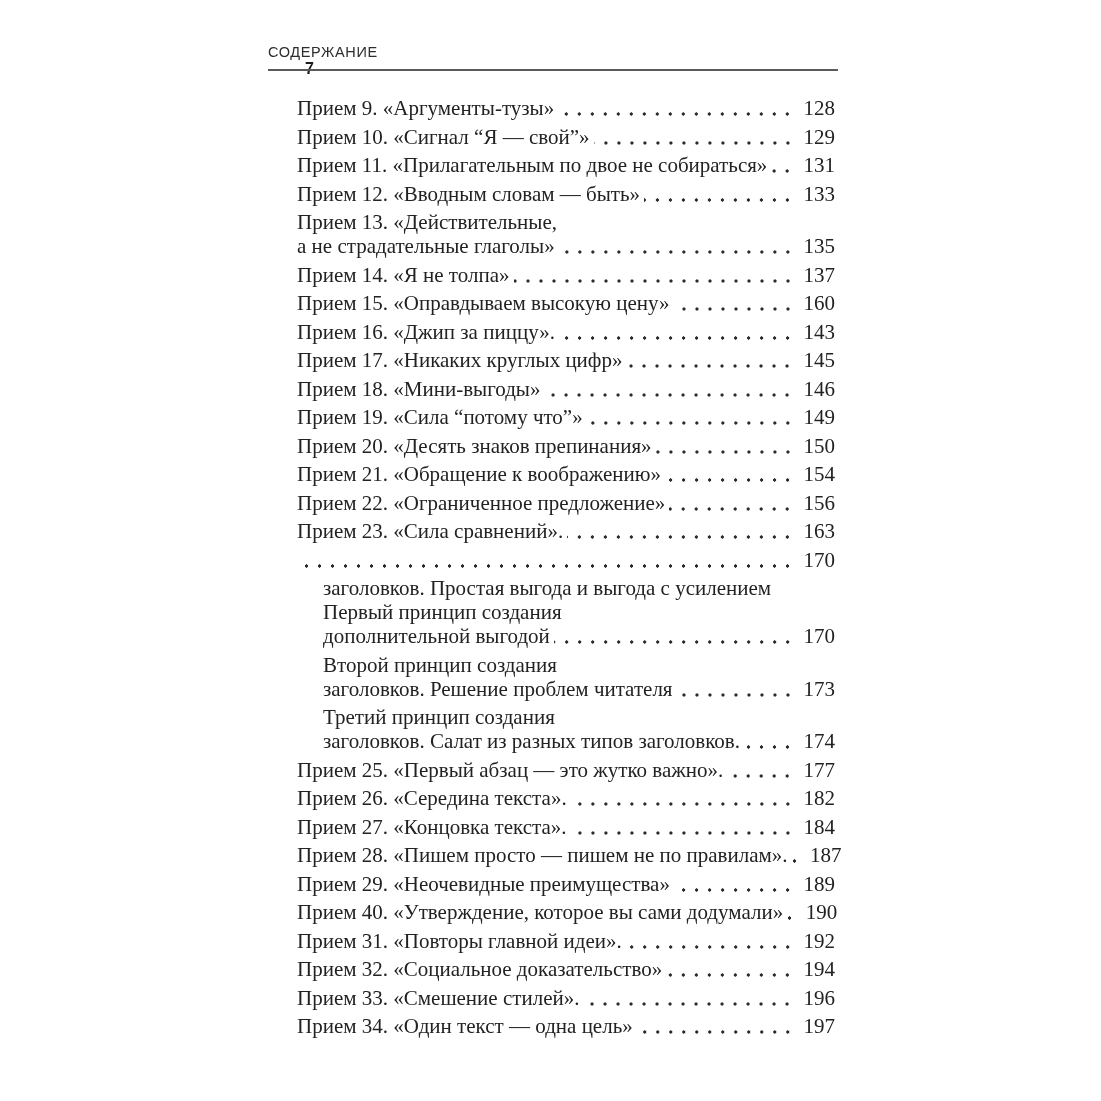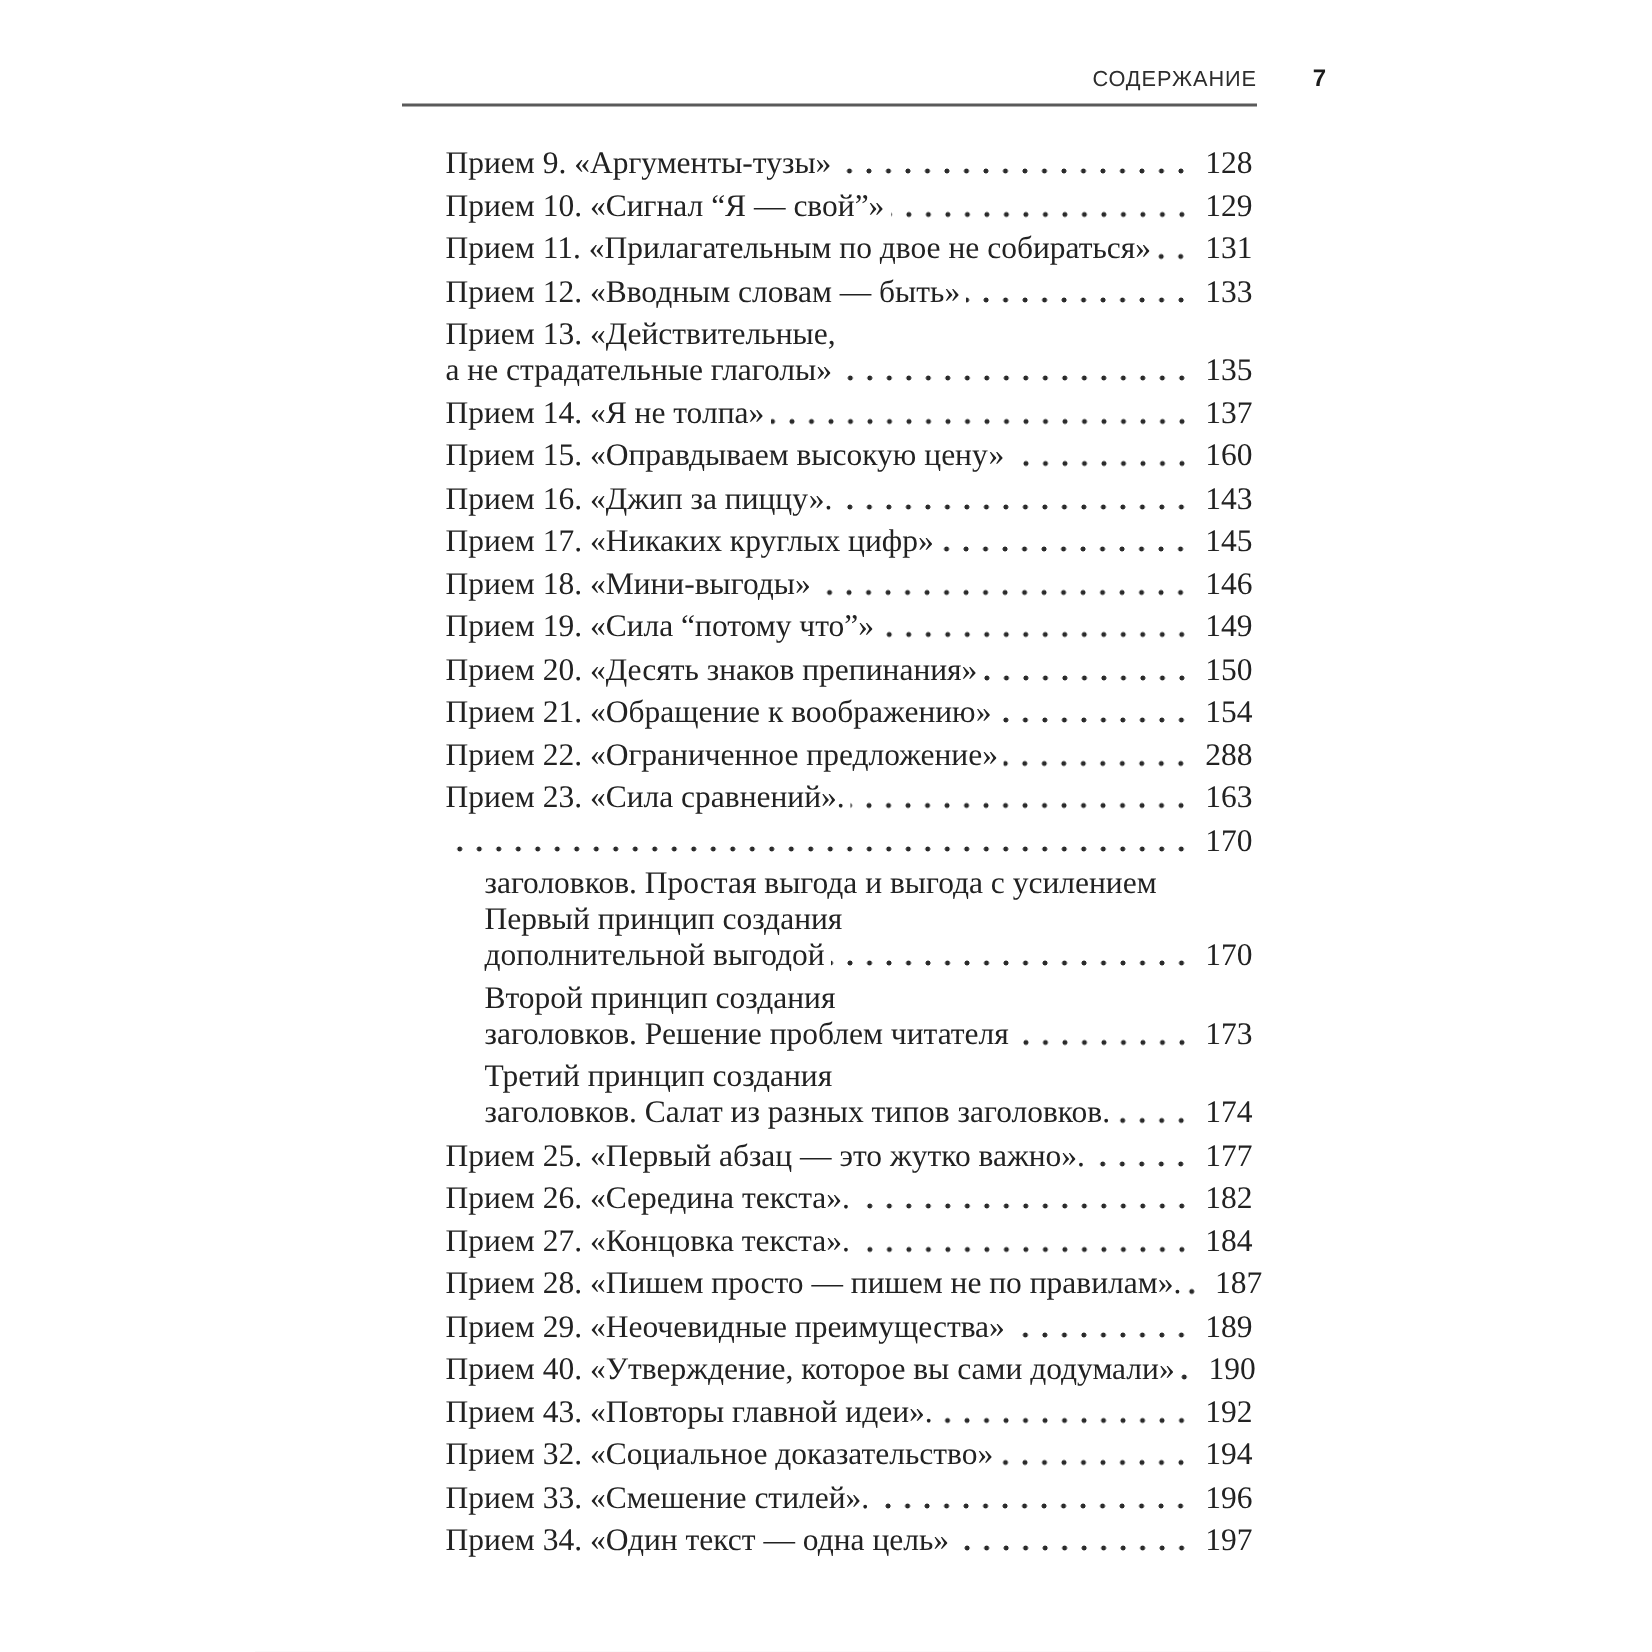--- a/index.html
+++ b/index.html
@@ -16,20 +16,21 @@
     overflow:hidden;
     margin:0 auto;
   }
   
   .runhead{
     position:absolute;
     left:268px;top:44px;width:616px;
     display:flex;justify-content:flex-end;align-items:baseline;
     font-family:"Liberation Sans","DejaVu Sans",sans-serif;
     color:#2d2d2d;
+    flex-direction:column;
   }
   .runhead .rh-title{
     font-size:14.5px;
     letter-spacing:0.6px;
     font-weight:500;
   }
   .runhead .rh-num{
     font-size:16px;
     font-weight:700;
     min-width:46px;
@@ -173,21 +174,21 @@
         <div class="line last">
           <span class="t">Прием 21. «Обращение к воображению»</span>
           <span class="dots"></span>
           <span class="p">154</span>
         </div>
       </div>
       <div class="entry">
         <div class="line last">
           <span class="t">Прием 22. «Ограниченное предложение»</span>
           <span class="dots"></span>
-          <span class="p">288</span>
+          <span class="p">156</span>
         </div>
       </div>
       <div class="entry">
         <div class="line last">
           <span class="t">Прием 23. «Сила сравнений».</span>
           <span class="dots"></span>
           <span class="p">163</span>
         </div>
       </div>
       <div class="entry">
@@ -258,21 +259,21 @@
       </div>
       <div class="entry">
         <div class="line last">
           <span class="t">Прием 40. «Утверждение, которое вы сами додумали»</span>
           <span class="dots"></span>
           <span class="p">190</span>
         </div>
       </div>
       <div class="entry">
         <div class="line last">
-          <span class="t">Прием 43. «Повторы главной идеи».</span>
+          <span class="t">Прием 31. «Повторы главной идеи».</span>
           <span class="dots"></span>
           <span class="p">192</span>
         </div>
       </div>
       <div class="entry">
         <div class="line last">
           <span class="t">Прием 32. «Социальное доказательство»</span>
           <span class="dots"></span>
           <span class="p">194</span>
         </div>

